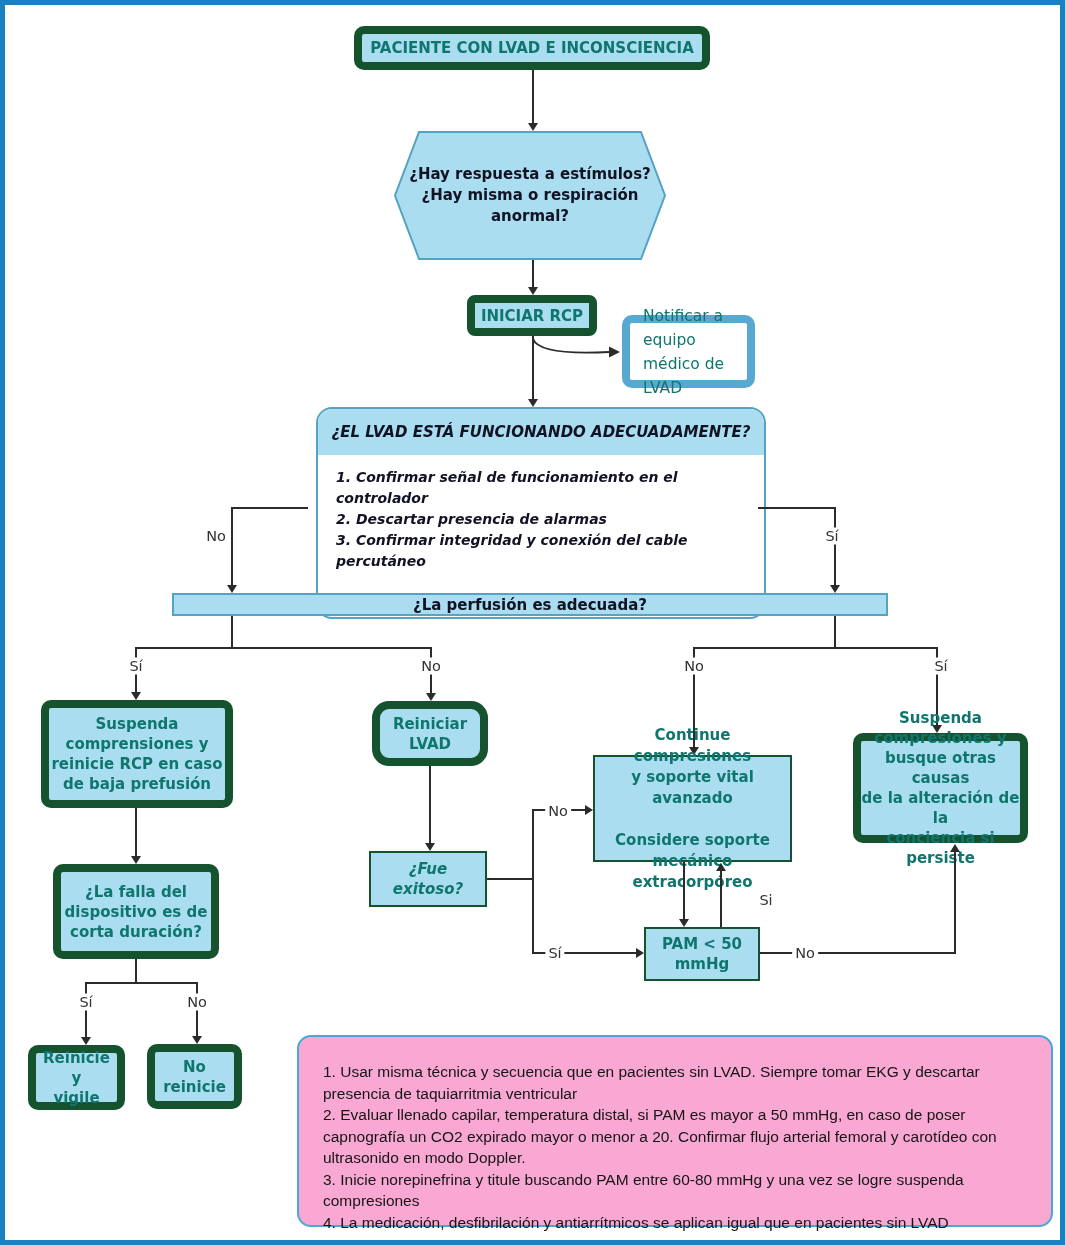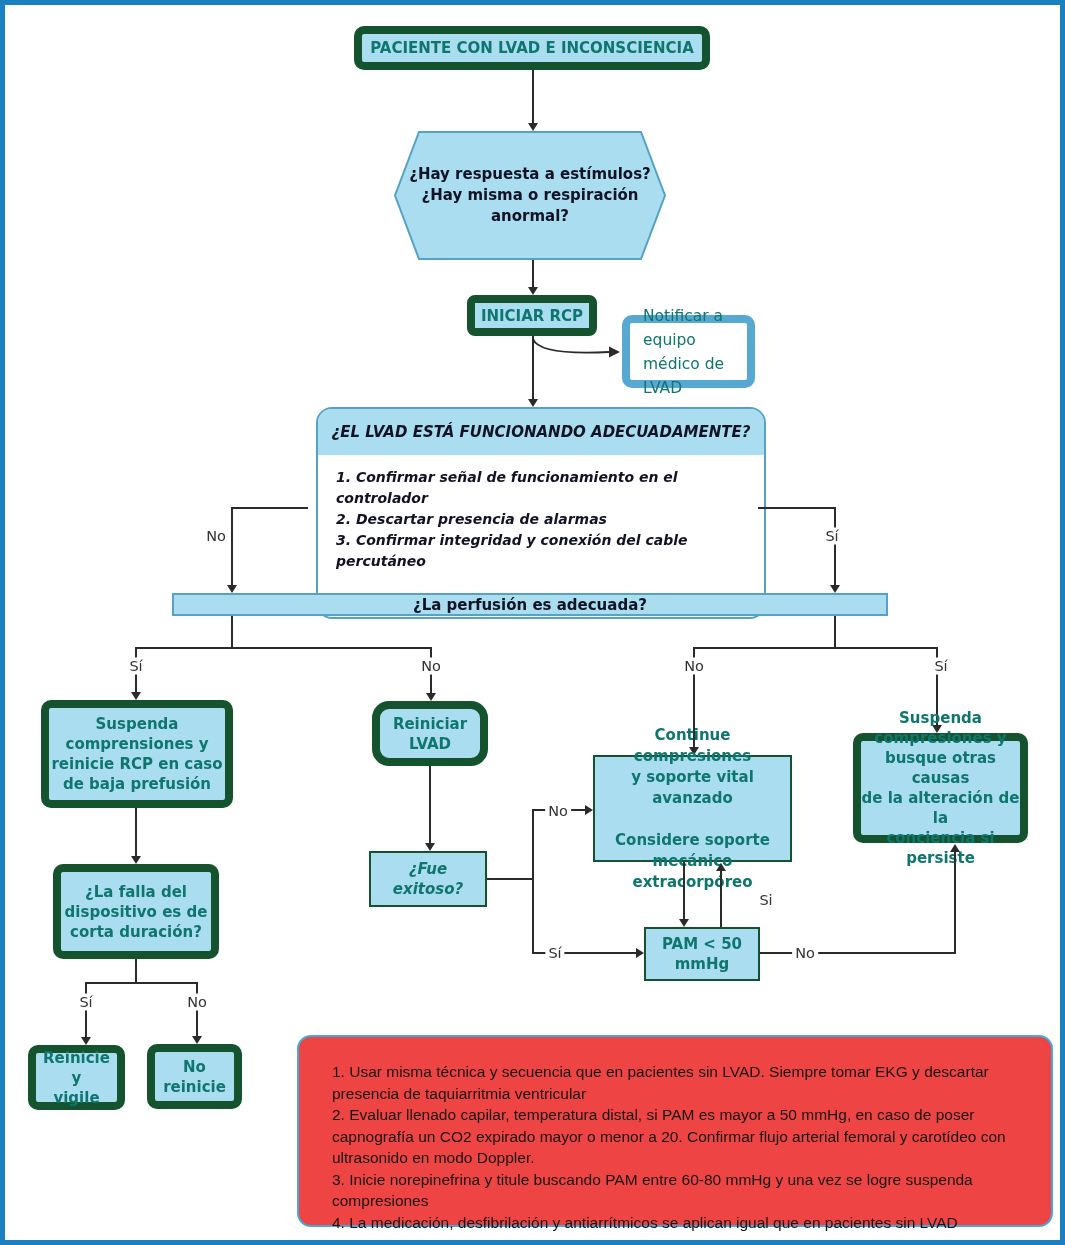--- a/index.html
+++ b/index.html
@@ -44,23 +44,23 @@
     position:absolute;transform:translate(-50%,-50%);
     background:#ffffff;padding:0 3px;font-size:14.5px;color:#333;line-height:17px;
   }
   .hexwrap{position:absolute;}
   .hexwrap .hextext{
     position:absolute;left:0;top:0;width:100%;height:100%;
     display:flex;flex-direction:column;justify-content:center;align-items:flex-start;
     font-weight:bold;font-size:15px;line-height:21px;color:#121225;text-align:center;
   }
   .notes{
-    position:absolute;box-sizing:border-box;background:#ef4444;
+    position:absolute;box-sizing:border-box;background:#f9a8d4;
     border:2px solid #4aa8d8;border-radius:14px;
-    padding:24px 18px 0 33px;
+    padding:24px 18px 0 24px;
     font-family:"Liberation Sans",sans-serif;font-size:15.5px;line-height:21.5px;color:#151515;
   }
   .notes .note{text-align:left;}
   svg{position:absolute;overflow:visible;}
 </style>
 </head>
 <body>
 
 <div class="frame">
 

